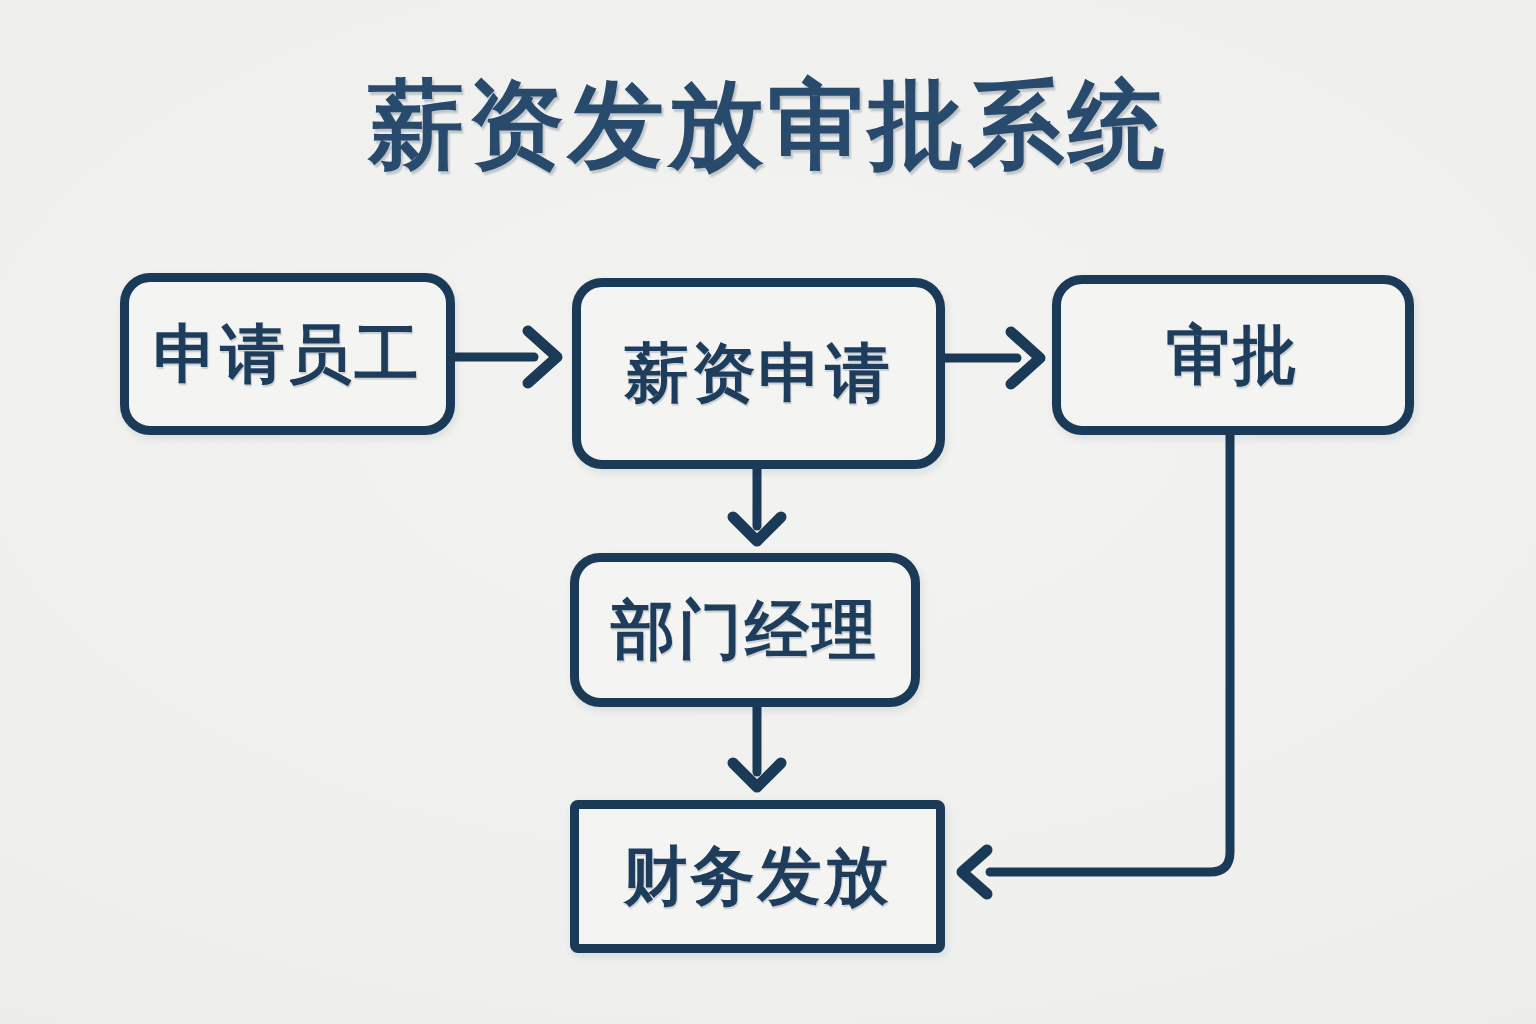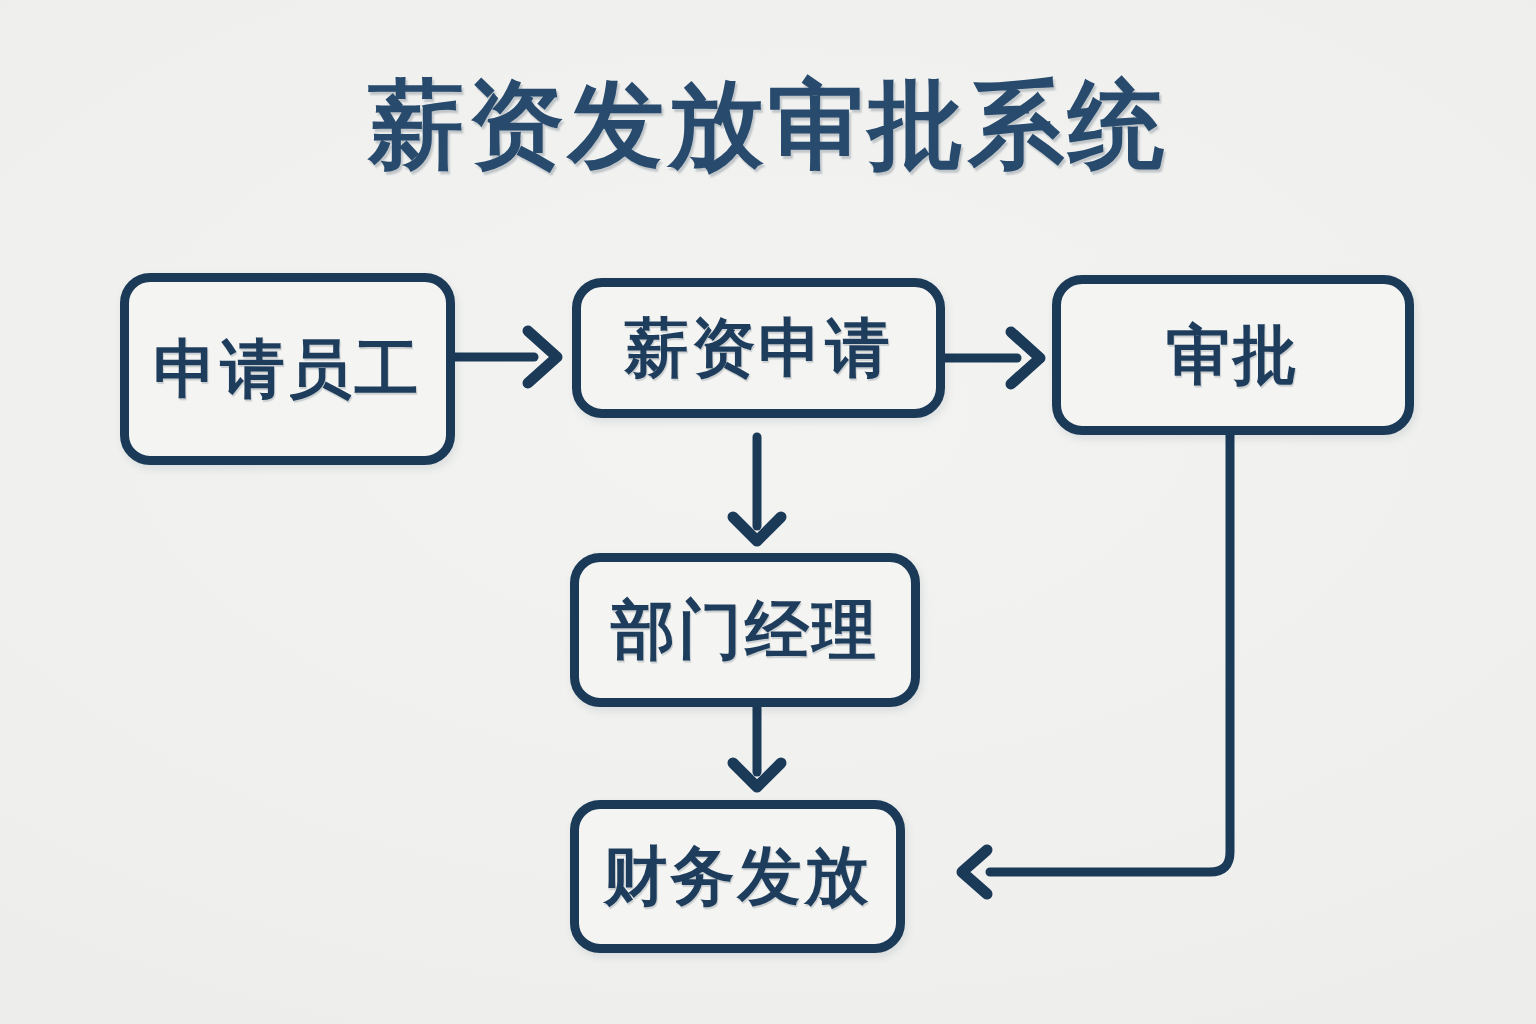--- a/index.html
+++ b/index.html
@@ -61,25 +61,25 @@
     box-shadow: 2px 4px 8px rgba(20, 40, 60, 0.10);
   }
   .node .label {
     font-size: 64px;
     font-weight: 800;
     letter-spacing: 3px;
     color: var(--node-text);
     text-shadow: 1px 2px 1px rgba(18, 38, 58, 0.18);
     white-space: nowrap;
   }
-  #node-applicant          { left: 120px;  top: 273px; width: 335px; height: 192px; }
-  #node-salary-request     { left: 572px;  top: 278px; width: 373px; height: 140px; }
+  #node-applicant          { left: 120px;  top: 273px; width: 335px; height: 162px; }
+  #node-salary-request     { left: 572px;  top: 278px; width: 373px; height: 191px; }
   #node-approval           { left: 1052px; top: 275px; width: 362px; height: 160px; }
   #node-department-manager { left: 570px;  top: 553px; width: 350px; height: 154px; }
-  #node-finance-payout     { left: 570px;  top: 800px; width: 335px; height: 153px; }
+  #node-finance-payout     { left: 570px;  top: 800px; width: 375px; height: 153px; border-radius: 8px; }
 </style>
 </head>
 <body>
 
 <div class="canvas">
 
   <div class="title">薪资发放审批系统</div>
 
   <svg class="edges" width="1536" height="1024" viewBox="0 0 1536 1024" aria-hidden="true">
     <g class="edge">

